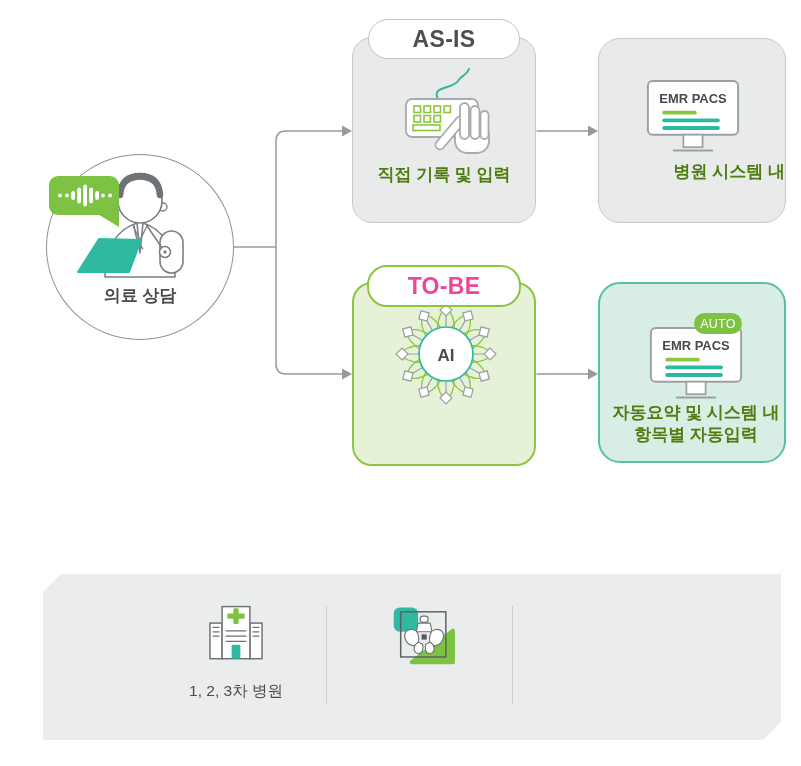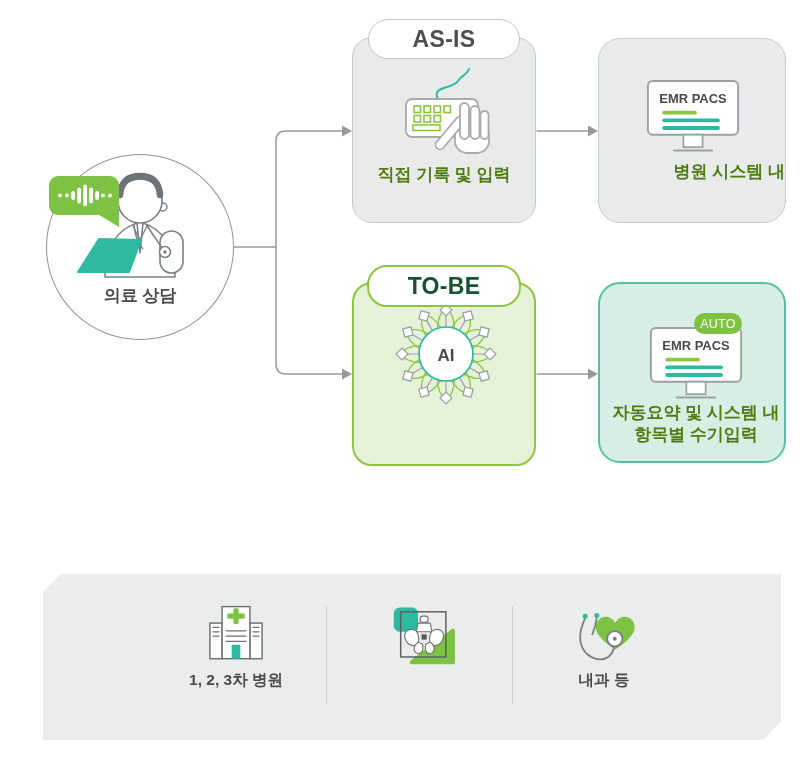--- a/index.html
+++ b/index.html
@@ -18,35 +18,35 @@
 
   
   .box{z-index:2;box-sizing:border-box;border-radius:20px;}
   .box-gray{background:#e9eaea;border:1.5px solid #c7c9c9;}
   .box-green{background:#e6f2d8;border:2px solid #8cc63f;}
   .box-mint{background:#d8ede3;border:2px solid #55c0a4;}
   .badge{position:absolute;top:-19px;left:50%;transform:translateX(-50%);width:150px;height:38px;
          background:#fff;border-radius:20px;display:flex;align-items:center;justify-content:center;
          font-weight:bold;font-size:23px;letter-spacing:.3px;z-index:3;text-align:center;}
   .badge-gray{border:1.5px solid #c2c4c5;color:#4d4e50;}
-  .badge-green{border:2px solid #8cc63f;color:#14532d;}
+  .badge-green{border:2px solid #8cc63f;color:#ec4899;}
   .caption{position:absolute;left:0;right:0;text-align:center;font-weight:bold;font-size:17px;
            line-height:1.32;color:#4d7c0f;}
 
   
   .auto-pill{position:absolute;left:94px;top:29px;width:48px;height:21px;background:#7dc242;
              border-radius:11px;color:#fff;font-weight:normal;font-size:12.5px;display:flex;
              align-items:center;justify-content:center;letter-spacing:.3px;z-index:4;}
 
   
   .band{left:43px;top:574px;width:738px;height:166px;background:#ebeded;z-index:2;
         clip-path:polygon(18px 0,100% 0,100% calc(100% - 18px),calc(100% - 18px) 100%,0 100%,0 18px);}
   .band-item{position:absolute;width:170px;top:30px;text-align:center;}
   .band-item svg{margin:0 auto;}
-  .band-label{font-size:15.5px;font-weight:bold;color:#4a4a4b;}
+  .band-label{margin-top:11px;font-size:15.5px;font-weight:normal;color:#4a4a4b;}
   .band-divider{position:absolute;top:32px;width:1px;height:98px;background:#cdcfcf;}
 </style>
 </head>
 <body>
 
 <div id="canvas">
 
   <svg id="connectors" width="801" height="766" viewBox="0 0 801 766">
     <g stroke="#97999b" stroke-width="1.5" fill="none">
       <path d="M232,247 H276"></path>
@@ -218,21 +218,21 @@
       <rect x="3" y="2" width="94" height="56" rx="5" fill="#fff" stroke="#9aa0a3" stroke-width="2"></rect>
       <text x="50" y="25" text-anchor="middle" font-size="13.5" font-weight="bold" fill="#48494b">EMR PACS</text>
       <rect x="18" y="33" width="36" height="4" rx="2" fill="#8cc63f"></rect>
       <rect x="18" y="41" width="60" height="4" rx="2" fill="#2cb9a2"></rect>
       <rect x="18" y="49" width="60" height="4" rx="2" fill="#2cb9a2"></rect>
       <rect x="40" y="58" width="20" height="13" fill="#fff" stroke="#9aa0a3" stroke-width="1.8"></rect>
       <line x1="30" y1="74.5" x2="70" y2="74.5" stroke="#9aa0a3" stroke-width="2" stroke-linecap="round"></line>
     </svg>
     <div class="caption" style="top:118px;padding-left:8px;">
       <div>자동요약 및 시스템 내</div>
-      <div>항목별 수기입력</div>
+      <div>항목별 자동입력</div>
     </div>
   </div>
 
   <div class="abs band">
 
     <div class="band-item" style="left:108px;">
       <svg width="66" height="66" viewBox="0 0 76 76">
         <g fill="#fff" stroke="#6d7276" stroke-width="1.7">
           <rect x="8" y="22" width="14" height="41"></rect>
           <rect x="54" y="22" width="14" height="41"></rect>
@@ -272,29 +272,15 @@
           <path d="M46,31 C56,26 62,33 58,42 C55,48 47,50 44,45 C42,41 44,34 46,31 Z"></path>
           <path d="M30,44 C24,48 24,56 30,57 C35,58 37,51 35,46 Z"></path>
           <path d="M44,44 C50,48 50,56 44,57 C39,58 37,51 39,46 Z"></path>
         </g>
         <rect x="34" y="35" width="6" height="6" fill="#55595c"></rect>
       </svg>
     </div>
 
     <div class="band-divider" style="left:469px;"></div>
 
-    <div class="band-item" style="left:476px;">
-      <svg width="70" height="66" viewBox="0 0 78 68">
-        <path d="M51.5,18 C46,8 32,10 30,21 C28,30 38,39 51.5,48 C65,39 75,30 73,21 C71,10 57,8 51.5,18 Z" fill="#7dc242"></path>
-        <g fill="none" stroke="#7a7f83" stroke-width="2" stroke-linecap="round">
-          <path d="M18,13 C12,26 10,38 16,48 C22,58 36,62 44,56 C50,51 51,45 49,41"></path>
-          <path d="M31,12 C30,20 28,26 26,31"></path>
-        </g>
-        <circle cx="51" cy="36" r="8.5" fill="#fff" stroke="#7a7f83" stroke-width="2"></circle>
-        <circle cx="51" cy="36" r="2.2" fill="#7a7f83"></circle>
-        <circle cx="18" cy="11" r="2.8" fill="#2fb9a0"></circle>
-        <circle cx="31" cy="10" r="2.8" fill="#2fb9a0"></circle>
-      </svg>
-      <div class="band-label">내과 등</div>
-    </div>
 
   </div>
 </div>
 
 </body></html>

